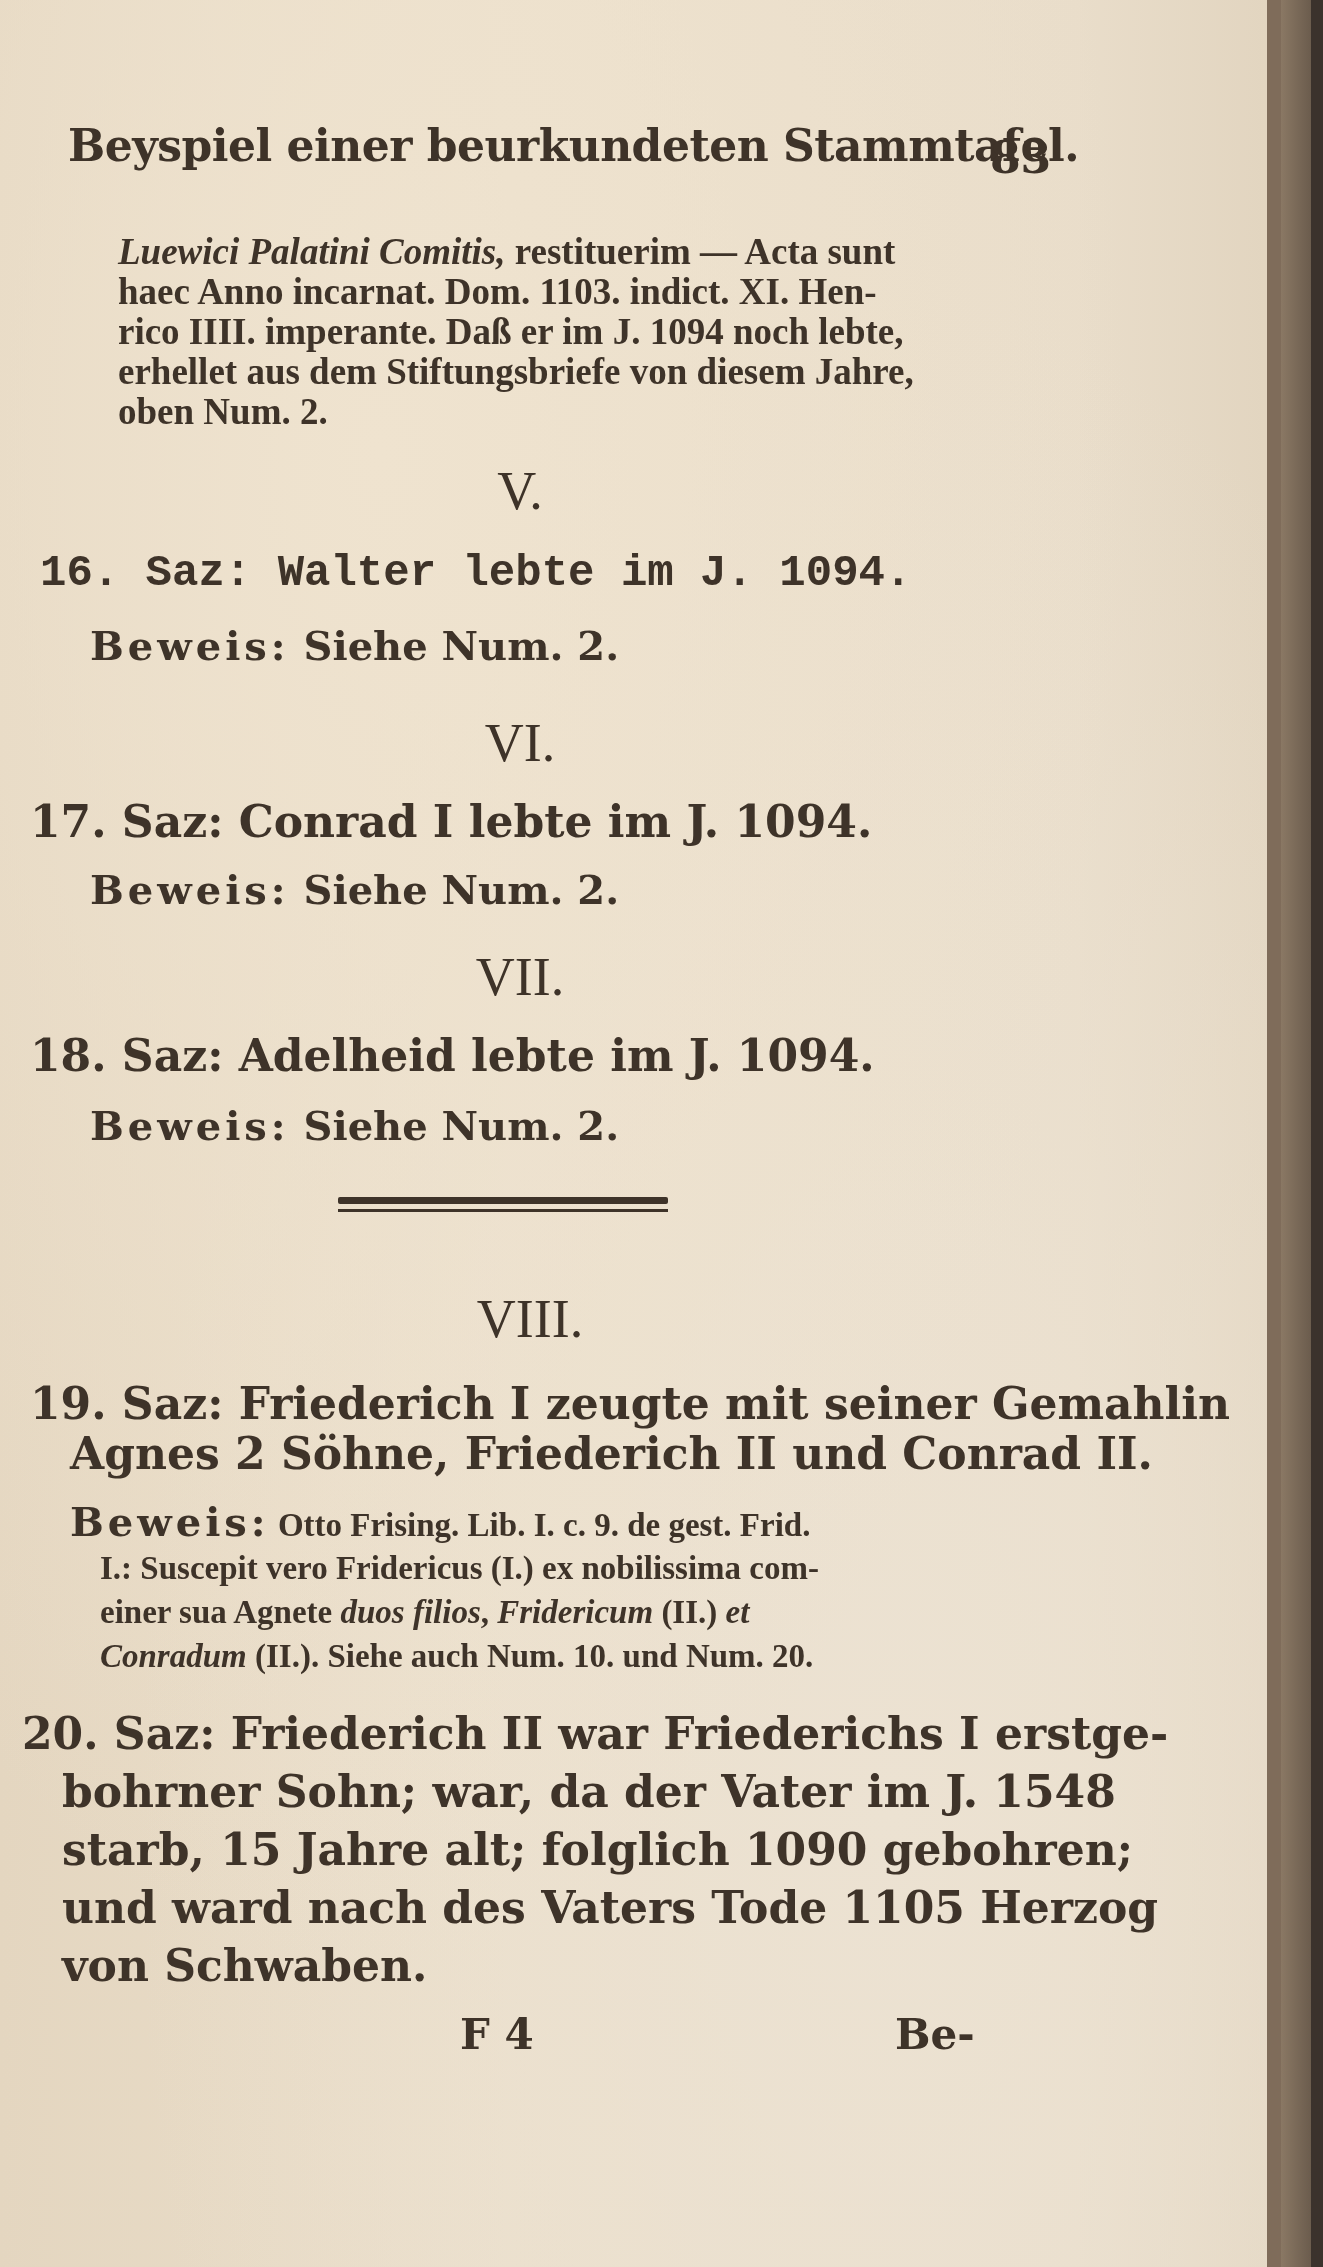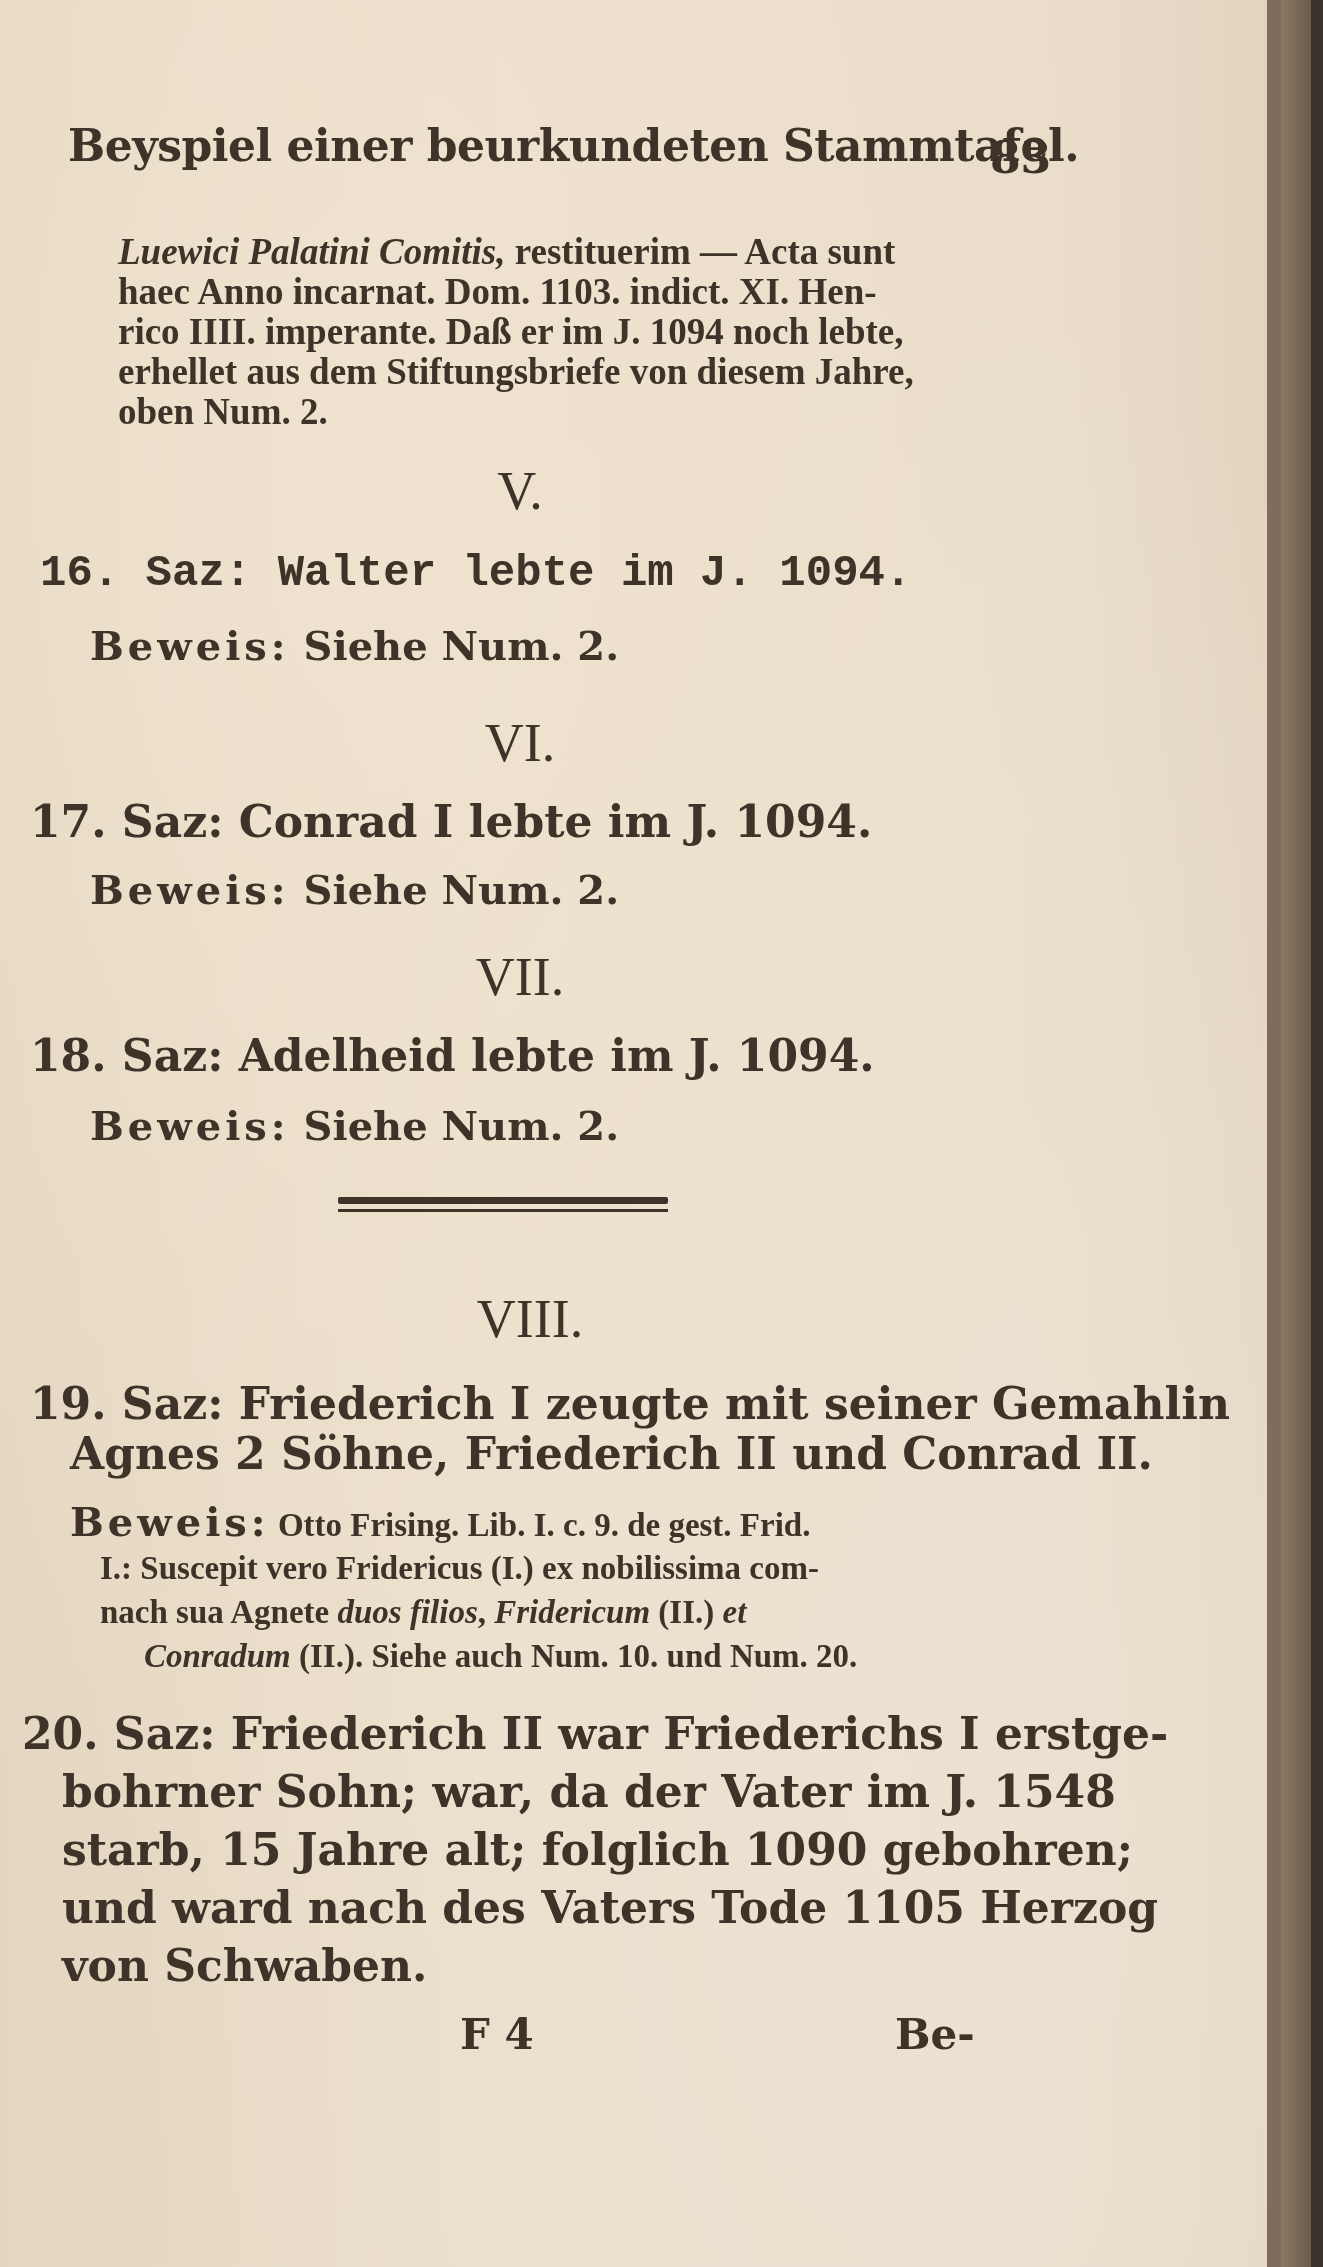--- a/index.html
+++ b/index.html
@@ -77,22 +77,22 @@
     <div class="a"></div>
     <div class="b"></div>
   </div>
 
 <div class="abs roman" style="left:430px; top:1288px; width:200px;">VIII.</div>
 <div class="abs fr saz" style="left:30px; top:1378px;">19. Saz: Friederich I zeugte mit seiner Gemahlin</div>
 <div class="abs fr saz" style="left:70px; top:1428px;">Agnes 2 Söhne, Friederich II und Conrad II.</div>
 
 <div class="abs lat small" style="left:70px; top:1502px;"><span class="fr spaced beweis">Beweis:</span> <span>Otto Frising. Lib. I. c. 9. de gest. Frid.</span></div>
 <div class="abs lat small" style="left:100px; top:1548px;">I.: Suscepit vero Fridericus (I.) ex nobilissima com-</div>
-<div class="abs lat small" style="left:100px; top:1592px;"><span>nach sua Agnete </span><span class="it">duos filios</span><span>,  </span><span class="it">Fridericum</span><span> (II.) </span><span class="it">et</span></div>
-<div class="abs lat small" style="left:100px; top:1636px;margin-left:44px;"><span class="it">Conradum</span><span> (II.).  Siehe auch Num. 10. und Num. 20.</span></div>
+<div class="abs lat small" style="left:100px; top:1592px;"><span>einer sua Agnete </span><span class="it">duos filios</span><span>,  </span><span class="it">Fridericum</span><span> (II.) </span><span class="it">et</span></div>
+<div class="abs lat small" style="left:100px; top:1636px;"><span class="it">Conradum</span><span> (II.).  Siehe auch Num. 10. und Num. 20.</span></div>
 
 <div class="abs fr saz" style="left:22px; top:1708px;">20. Saz: Friederich II war Friederichs I erstge-</div>
 <div class="abs fr saz" style="left:62px; top:1766px;">bohrner Sohn; war, da der Vater im J. 1548</div>
 <div class="abs fr saz" style="left:62px; top:1824px;">starb, 15 Jahre alt; folglich 1090 gebohren;</div>
 <div class="abs fr saz" style="left:62px; top:1882px;">und ward nach des Vaters Tode 1105 Herzog</div>
 <div class="abs fr saz" style="left:62px; top:1940px;">von Schwaben.</div>
 
 <div class="abs fr sig" style="left:460px; top:2010px;">F 4</div>
 <div class="abs fr sig" style="left:895px; top:2010px;">Be-</div>
 

